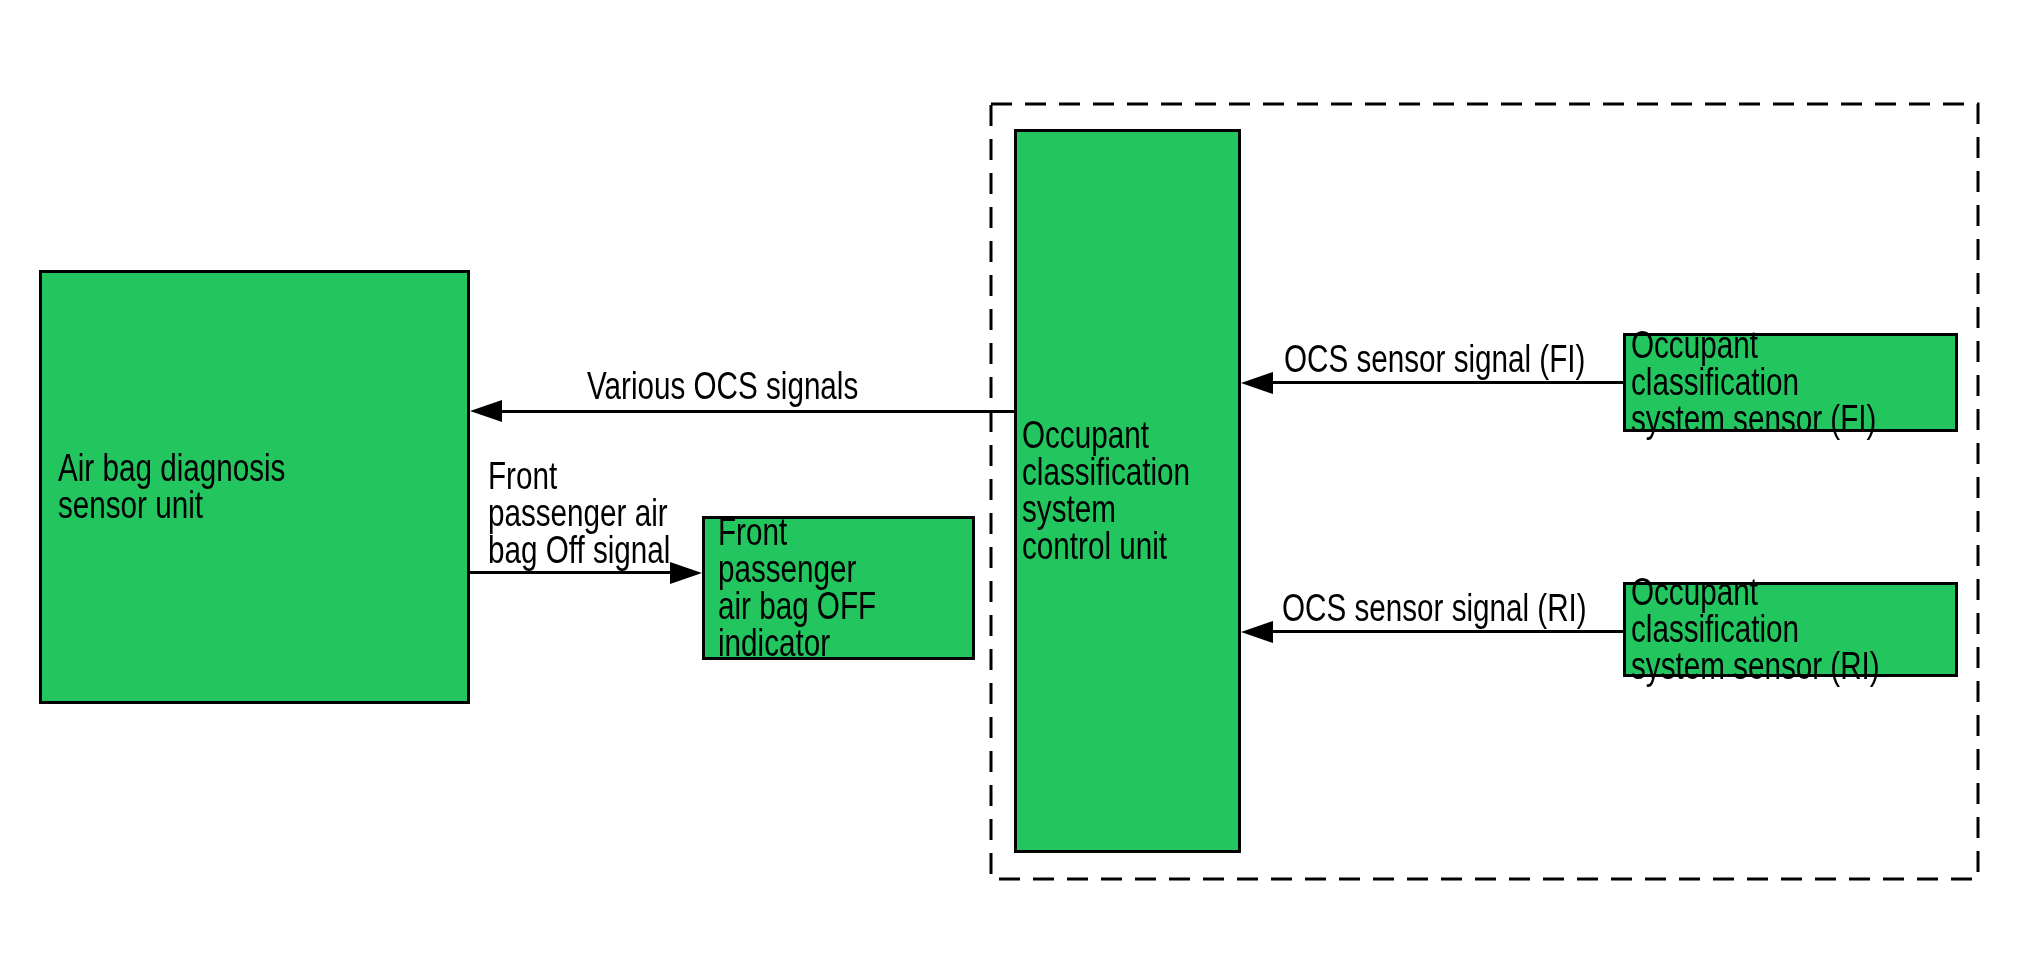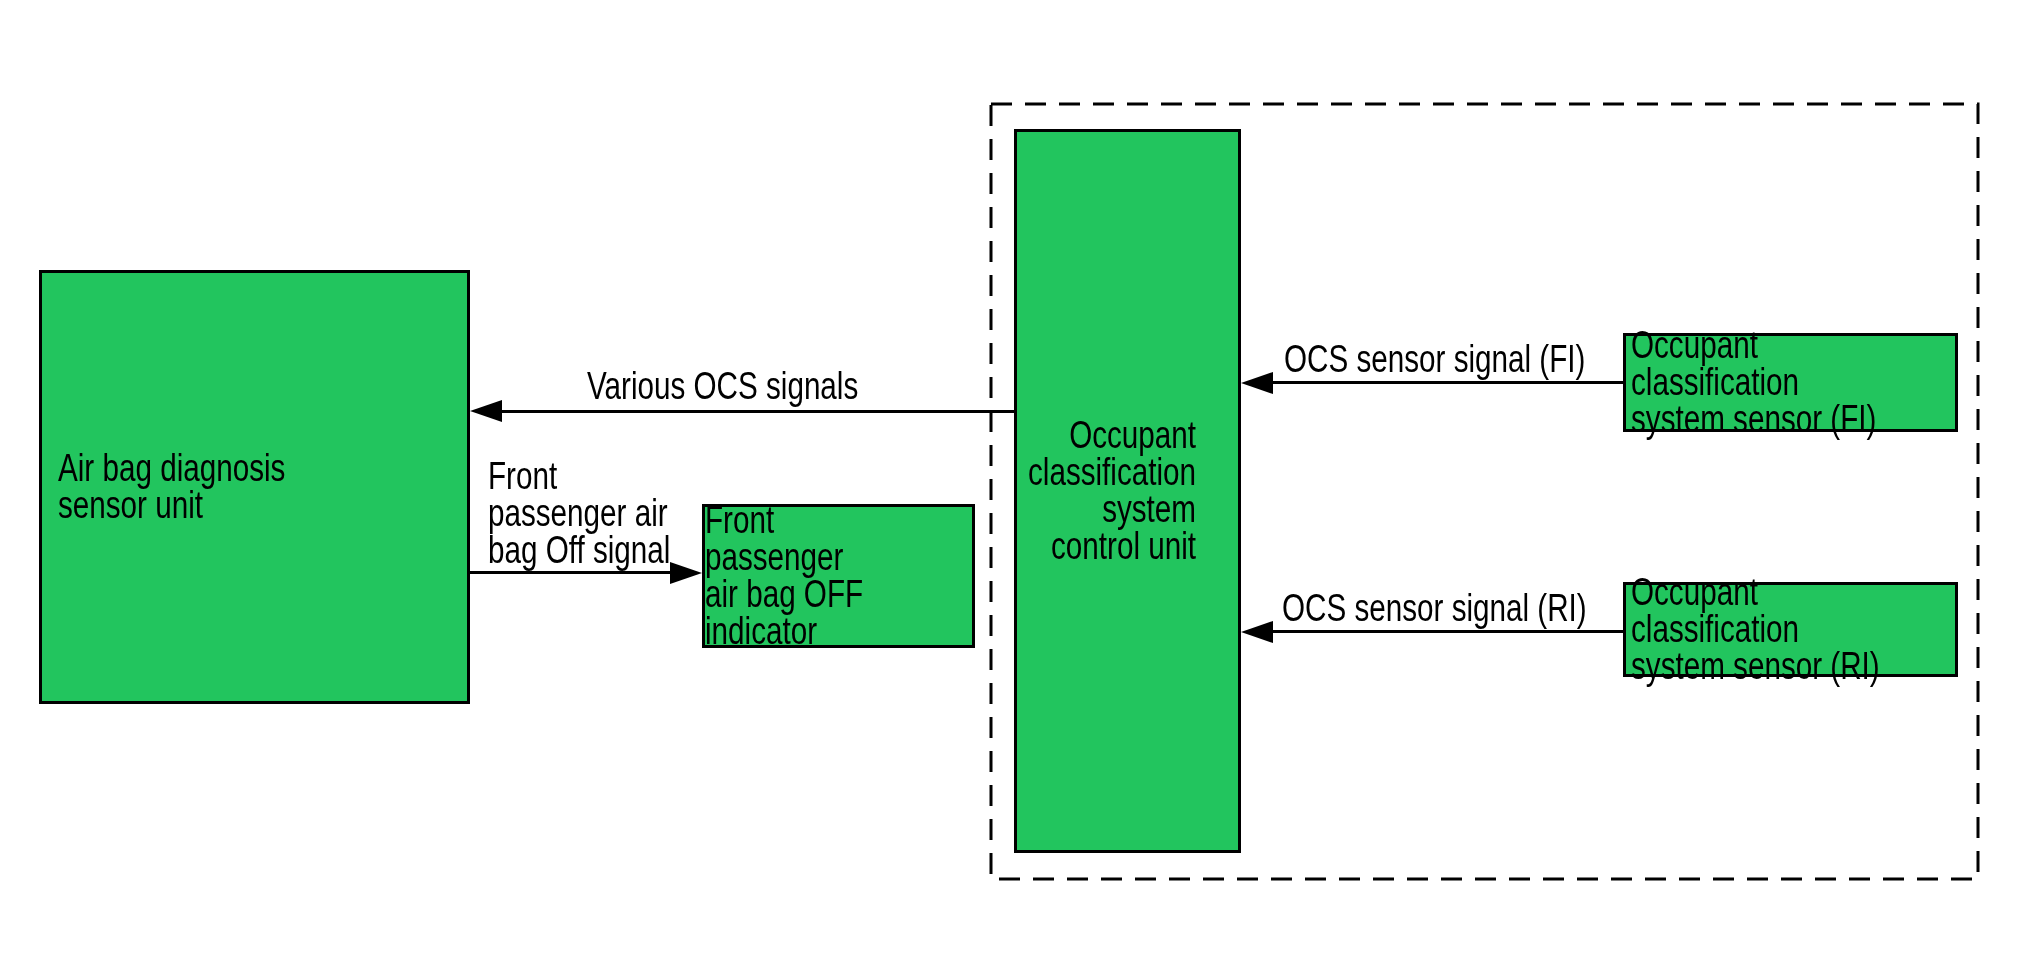--- a/index.html
+++ b/index.html
@@ -64,31 +64,31 @@
 </style>
 </head>
 <body>
 
 <div id="canvas">
 
   <div class="box" style="left:39px; top:270px; width:431px; height:434px; padding-left:16px;">
     <span class="lbl">Air bag diagnosis sensor unit</span>
   </div>
 
-  <div class="box" style="left:702px; top:504px; width:273px; height:144px; ">
+  <div class="box" style="left:702px; top:516px; width:273px; height:144px; padding-left:13px;">
     <span class="lbl">Front passenger
 air bag OFF
 indicator</span>
   </div>
 
   <svg class="dashed-group-svg">
     <rect x="2" y="2" width="987" height="775" fill="none" stroke="#000000" stroke-width="3" stroke-dasharray="21 13"></rect>
   </svg>
 
-  <div class="box" style="left:1014px; top:129px; width:227px; height:724px; padding-left:11px;text-align:right;">
+  <div class="box" style="left:1014px; top:129px; width:227px; height:724px; padding-left:5px;">
     <span class="lbl">Occupant
 classification
 system
 control unit</span>
   </div>
 
   <div class="box" style="left:1623px; top:333px; width:335px; height:99px; padding-left:5px;">
     <span class="lbl">Occupant classification
 system sensor (FI)</span>
   </div>

